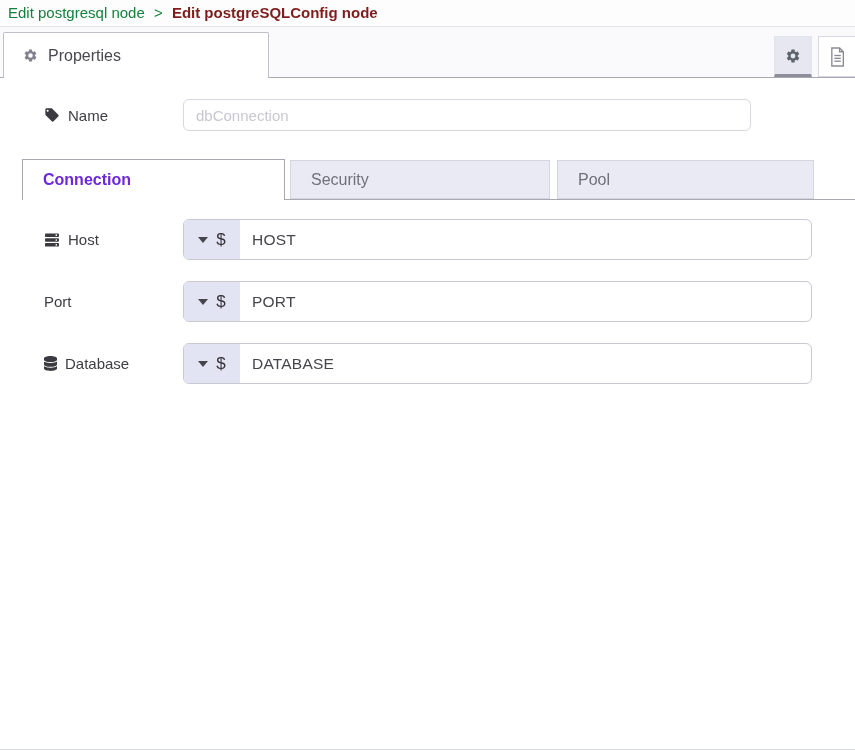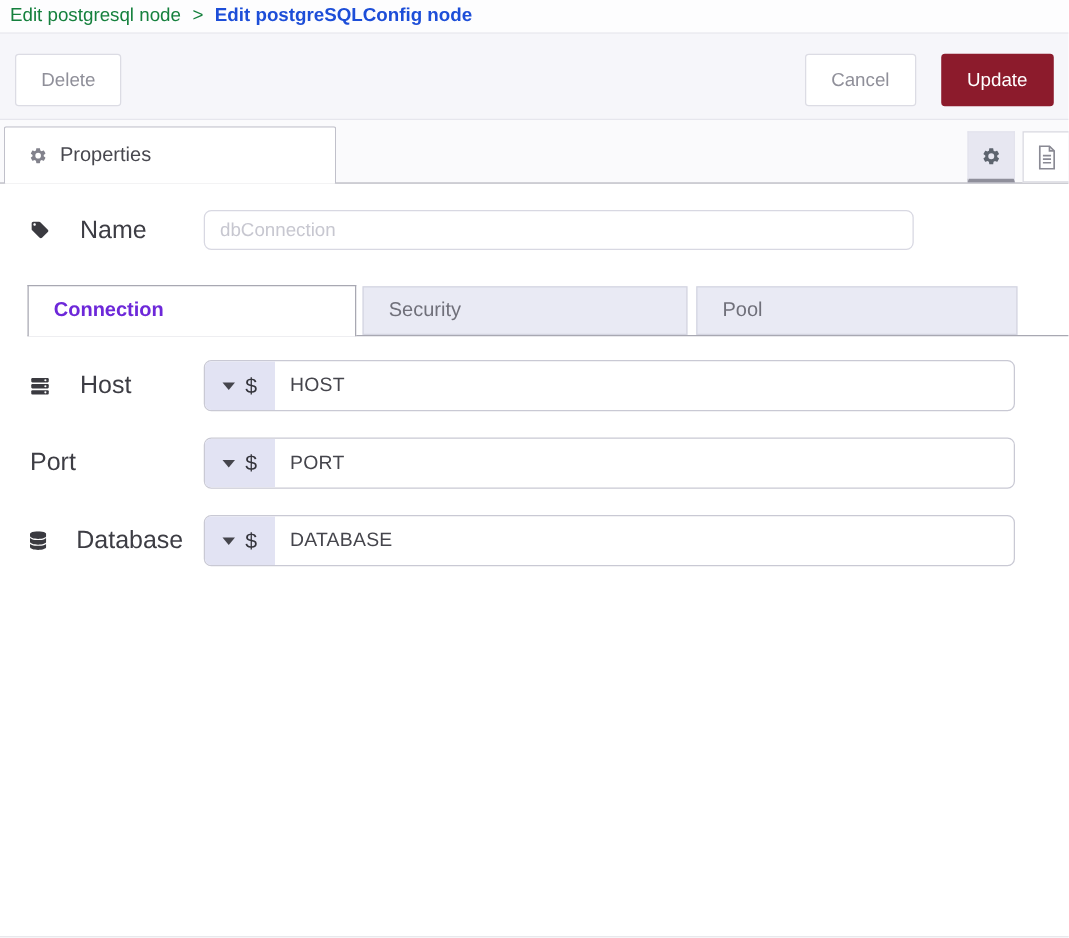--- a/index.html
+++ b/index.html
@@ -10,21 +10,21 @@
     border-bottom:1px solid #d7d7de; box-sizing:border-box;
   }
   
   .breadcrumb-bar {
     height:27px; box-sizing:border-box; background:#fdfdfe;
     border-bottom:1px solid #e3e3ea; padding:4px 8px 0; font-size:15px;
     white-space:nowrap;
   }
   .bc-parent, .bc-sep { color:#15803d; }
   .bc-sep { margin:0 5px; }
-  .bc-current { color:#1d4ed8; font-weight:bold; }
+  .bc-current { color:#7f1d1d; font-weight:bold; }
 
   
   .toolbar {
     height:69px; box-sizing:border-box; background:#f6f6fa;
     border-bottom:1px solid #e6e6ed; display:flex; align-items:center;
     padding:6px 12px 0;
   }
   .btn {
     height:42px; padding:0 20px; font-size:15px; border-radius:3px;
     cursor:pointer; font-family:inherit;
@@ -53,22 +53,22 @@
   .tray-btn-settings { right:43px; background:#e7e7f1; border:1px solid #e3e3ed; border-bottom:3px solid #8f8f9b; }
   .tray-btn-doc { right:-1px; background:#fff; border:1px solid #d8d8e0; }
 
   
   .content { position:relative; height:603px; background:#fff; }
   .field-row, .name-row, .ssl-row {
     position:absolute; left:24px; right:43px; height:41px;
     display:flex; align-items:center;
   }
   .row-label {
-    width:139px; flex-shrink:0; display:flex; align-items:center; gap:24px;
-    font-size:20px; color:#3d3d44;
+    width:139px; flex-shrink:0; display:flex; align-items:center; gap:8px;
+    font-size:15px; color:#3d3d44;margin-left:20px;
   }
   .name-row { top:17px; height:40px; right:auto; }
   .name-input {
     width:568px; height:32px; box-sizing:border-box; border:1px solid #d8d8e2;
     border-radius:6px; padding:0 12px; font-size:15px; color:#45454c;
     font-family:inherit; outline:none;
   }
   .name-input::placeholder { color:#c7c7d0; }
 
   
@@ -127,25 +127,20 @@
 <body>
 
 <div class="page">
 
   <div class="breadcrumb-bar">
     <span class="bc-parent">Edit postgresql node</span>
     <span class="bc-sep">&gt;</span>
     <span class="bc-current">Edit postgreSQLConfig node</span>
   </div>
 
-  <div class="toolbar">
-    <button class="btn btn-plain btn-delete">Delete</button>
-    <button class="btn btn-plain btn-cancel">Cancel</button>
-    <button class="btn btn-primary">Update</button>
-  </div>
 
   <div class="tabbar">
     <div class="properties-tab">
       <span class="icon">
         <svg width="15" height="15" viewBox="0 0 24 24" fill="#82828c">
             <path d="M19.14 12.94c.04-.3.06-.61.06-.94 0-.32-.02-.64-.07-.94l2.03-1.58a.49.49 0 0 0 .12-.61l-1.92-3.32a.49.49 0 0 0-.59-.22l-2.39.96c-.5-.38-1.03-.7-1.62-.94l-.36-2.54a.48.48 0 0 0-.48-.41h-3.84c-.24 0-.43.17-.47.41l-.36 2.54c-.59.24-1.13.57-1.62.94l-2.39-.96a.49.49 0 0 0-.59.22L2.74 8.87c-.12.21-.08.47.12.61l2.03 1.58c-.05.3-.09.63-.09.94s.02.64.07.94l-2.03 1.58a.49.49 0 0 0-.12.61l1.92 3.32c.12.22.37.29.59.22l2.39-.96c.5.38 1.03.7 1.62.94l.36 2.54c.05.24.24.41.48.41h3.84c.24 0 .44-.17.47-.41l.36-2.54c.59-.24 1.13-.56 1.62-.94l2.39.96c.22.08.47 0 .59-.22l1.92-3.32c.12-.22.07-.47-.12-.61l-2.01-1.58zM12 15.6A3.6 3.6 0 1 1 12 8.4a3.6 3.6 0 0 1 0 7.2z"></path>
           </svg>
       </span>
       <span>Properties</span>
     </div>

